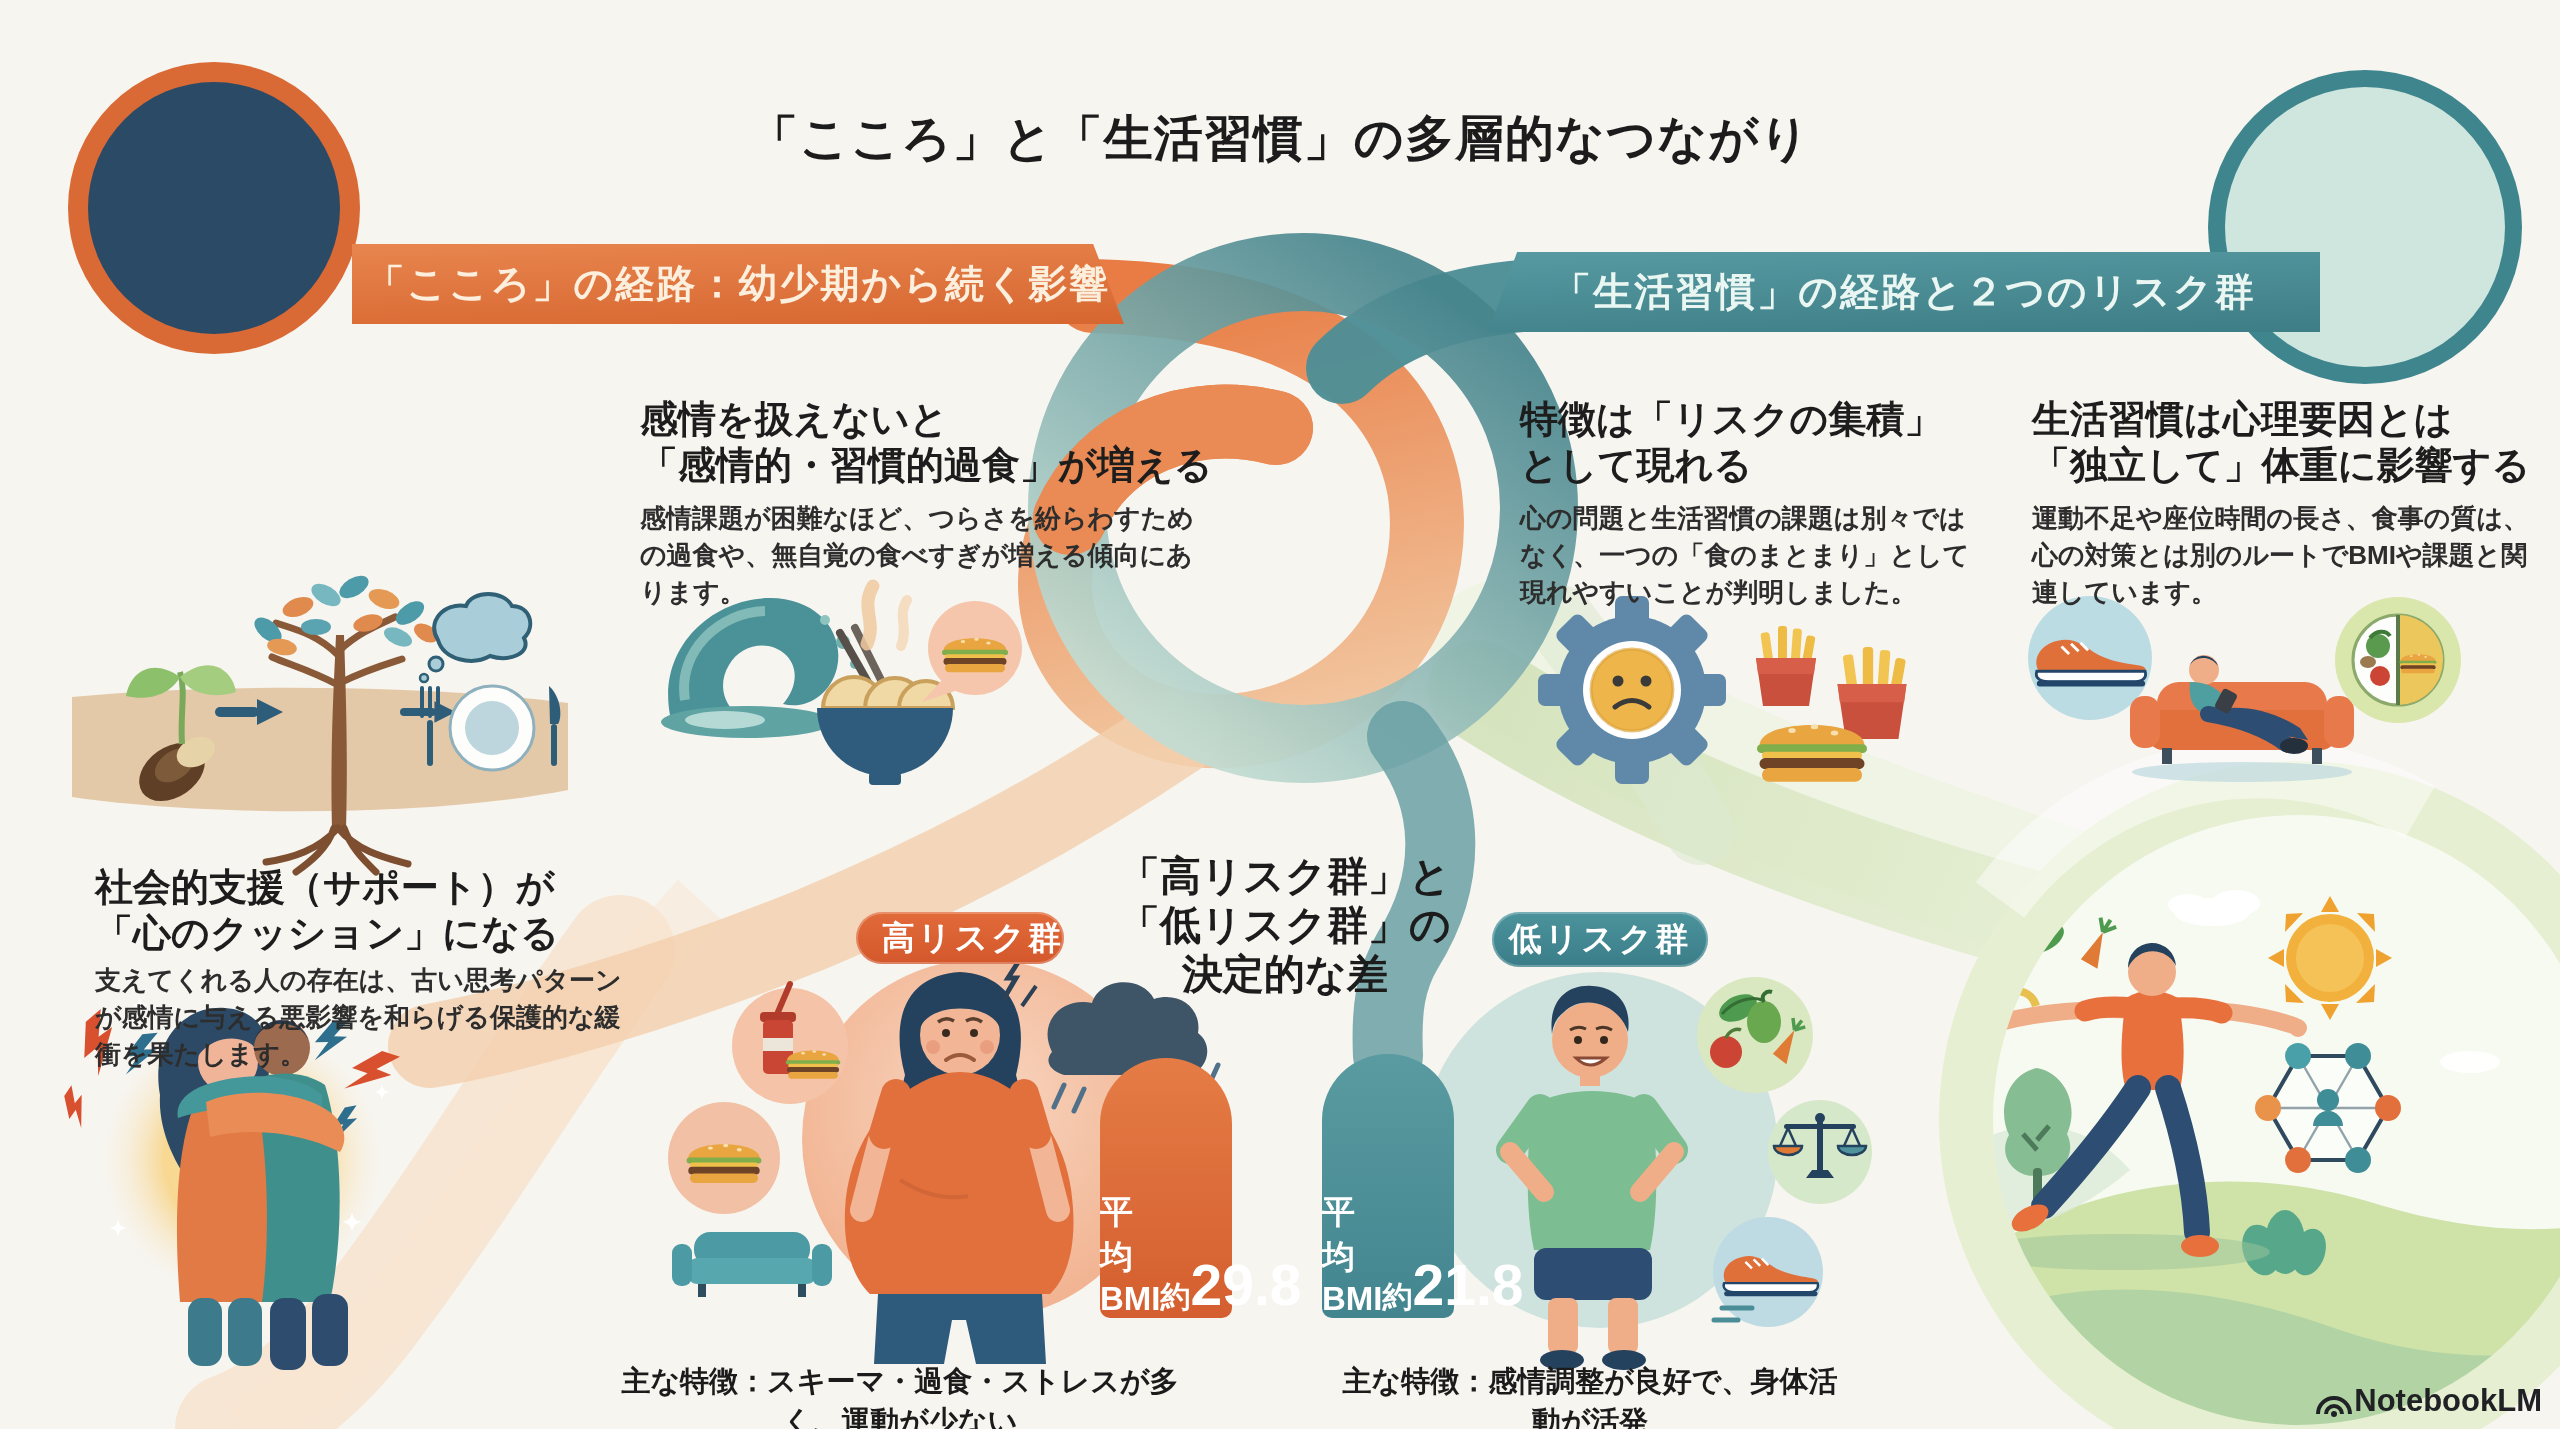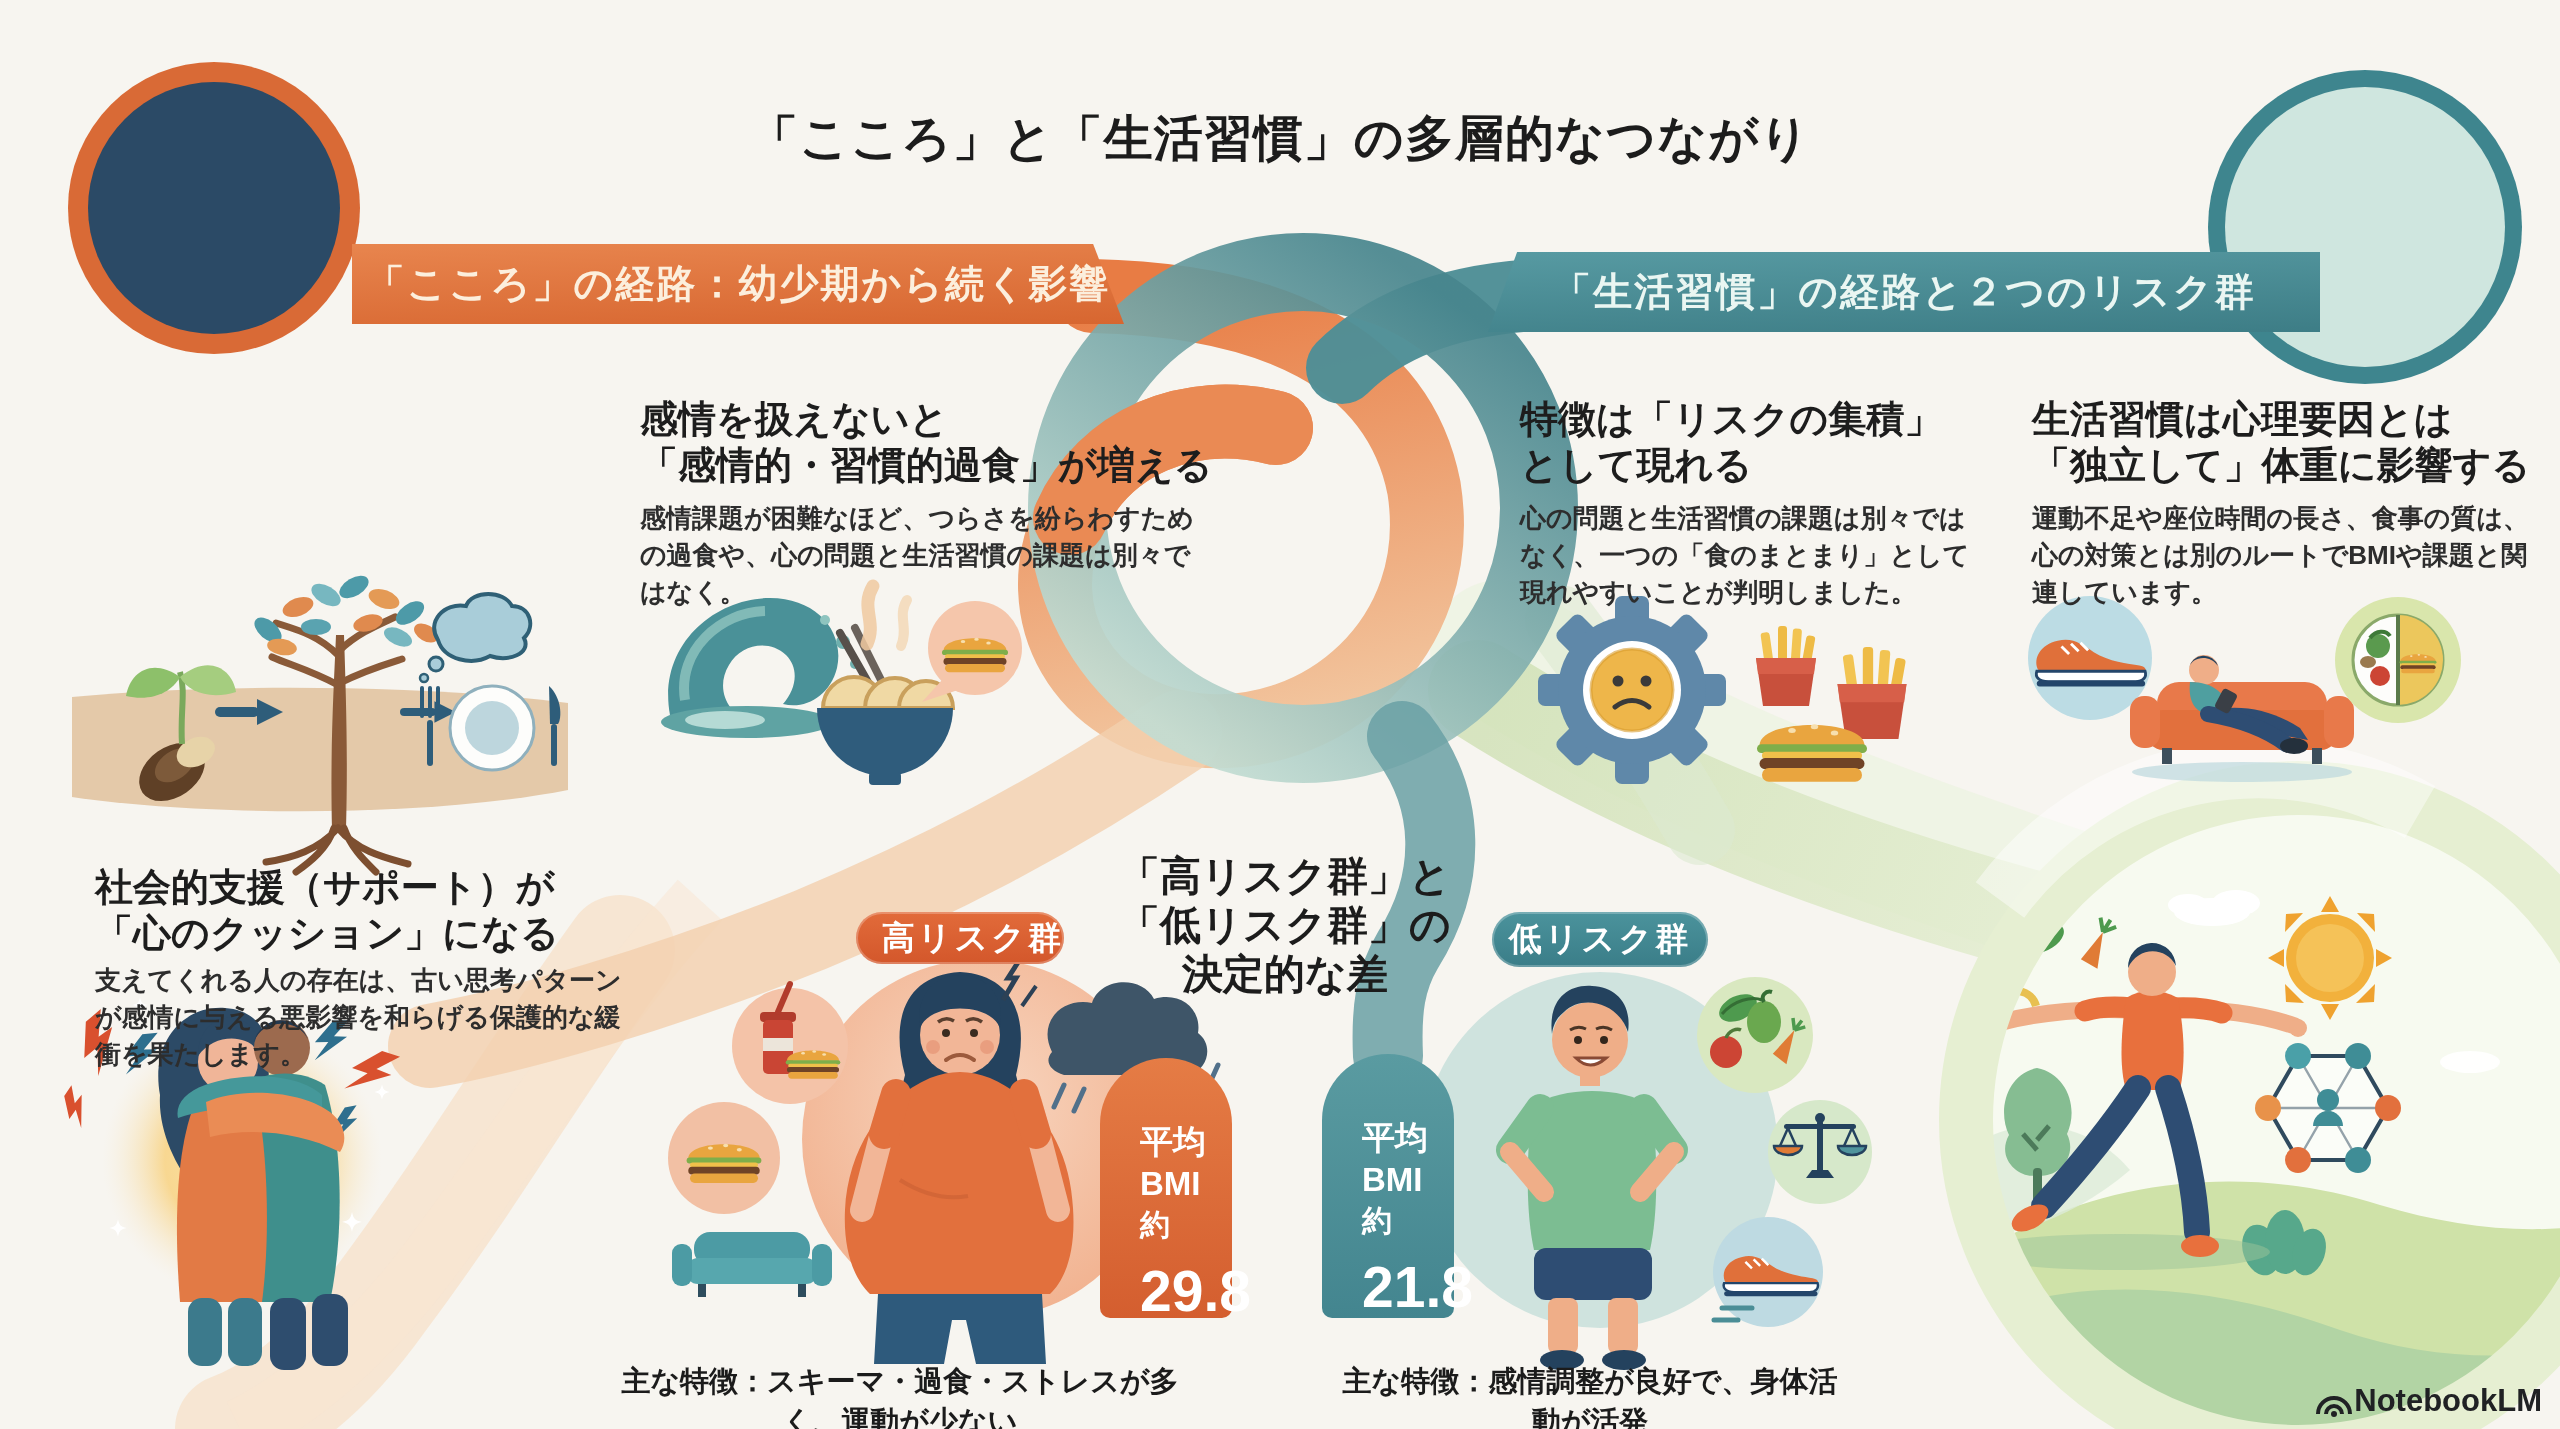--- a/index.html
+++ b/index.html
@@ -17,21 +17,21 @@
 .b-col{position:absolute;font-size:26px;line-height:1.42;color:#2d2d2d;font-weight:600;}
 #h1{left:92px;top:396px;}#b1{left:92px;top:500px;width:480px;}
 #h2{left:640px;top:396px;}#b2{left:640px;top:500px;width:560px;}
 #h3{left:1520px;top:396px;}#b3{left:1520px;top:500px;width:470px;}
 #h4{left:2032px;top:396px;}#b4{left:2032px;top:500px;width:505px;}
 #h5{left:95px;top:864px;}#b5{left:95px;top:962px;width:540px;}
 #compare-h{left:1085px;top:852px;width:400px;text-align:center;font-size:41px;line-height:1.2;font-weight:800;white-space:pre-line;}
 .pill{position:absolute;display:flex;align-items:center;justify-content:center;color:#fff;font-weight:800;font-size:33px;letter-spacing:3px;border-radius:28px;}
 #pill-high{left:856px;top:912px;width:208px;height:52px;background:linear-gradient(180deg,#e26b3a,#d3572b);box-shadow:inset 0 0 0 2px rgba(255,255,255,.25);justify-content:flex-end;}
 #pill-low{left:1492px;top:912px;width:216px;height:55px;background:linear-gradient(180deg,#4b939c,#3a7d88);box-shadow:inset 0 0 0 2px rgba(255,255,255,.25);}
-.bmi{position:absolute;display:flex;flex-direction:column;align-items:flex-start;color:#fff;padding-left:40px;}
+.bmi{position:absolute;display:flex;flex-direction:row;align-items:flex-end;color:#fff;}
 #bmi-high{left:1100px;top:1058px;width:132px;height:260px;background:linear-gradient(180deg,#e57c45,#d45e2f);border-radius:66px 66px 10px 10px;}
 #bmi-low{left:1322px;top:1054px;width:132px;height:264px;background:linear-gradient(180deg,#5a9ba1,#43858f);border-radius:66px 66px 10px 10px;}
 .bmi-label{margin-top:62px;font-size:33px;font-weight:800;}
 .bmi-approx{font-size:30px;margin-top:2px;font-weight:700;}
 .bmi-value{font-size:57px;margin-top:12px;font-weight:800;}
 .caption{position:absolute;top:1362px;font-size:29px;font-weight:800;color:#1b1b1b;text-align:center;}
 #cap-high{left:600px;width:600px;}
 #cap-low{left:1330px;width:520px;}
 #wm{position:absolute;right:18px;bottom:10px;display:flex;align-items:center;gap:0;font-size:31px;font-weight:700;color:#202124;}
 .badge{position:absolute;border-radius:50%;}
@@ -543,21 +543,21 @@
 
 <div class="banner" id="banner-mind">
       <span>「こころ」の経路：幼少期から続く影響</span>
     </div>
 <div class="banner" id="banner-life">
       <span>「生活習慣」の経路と２つのリスク群</span>
     </div>
 
 <div class="h-col" id="h2">感情を扱えないと
 「感情的・習慣的過食」が増える</div>
-<div class="b-col" id="b2">感情課題が困難なほど、つらさを紛らわすための過食や、心の問題と生活習慣の課題は別々ではなく。</div>
+<div class="b-col" id="b2">感情課題が困難なほど、つらさを紛らわすための過食や、無自覚の食べすぎが増える傾向にあります。</div>
 <div class="h-col" id="h3">特徴は「リスクの集積」
 として現れる</div>
 <div class="b-col" id="b3">心の問題と生活習慣の課題は別々ではなく、一つの「食のまとまり」として現れやすいことが判明しました。</div>
 <div class="h-col" id="h4">生活習慣は心理要因とは
 「独立して」体重に影響する</div>
 <div class="b-col" id="b4">運動不足や座位時間の長さ、食事の質は、心の対策とは別のルートでBMIや課題と関連しています。</div>
 <div class="h-col" id="h5">社会的支援（サポート）が
 「心のクッション」になる</div>
 <div class="b-col" id="b5">支えてくれる人の存在は、古い思考パターンが感情に与える悪影響を和らげる保護的な緩衝を果たします。</div>
 

